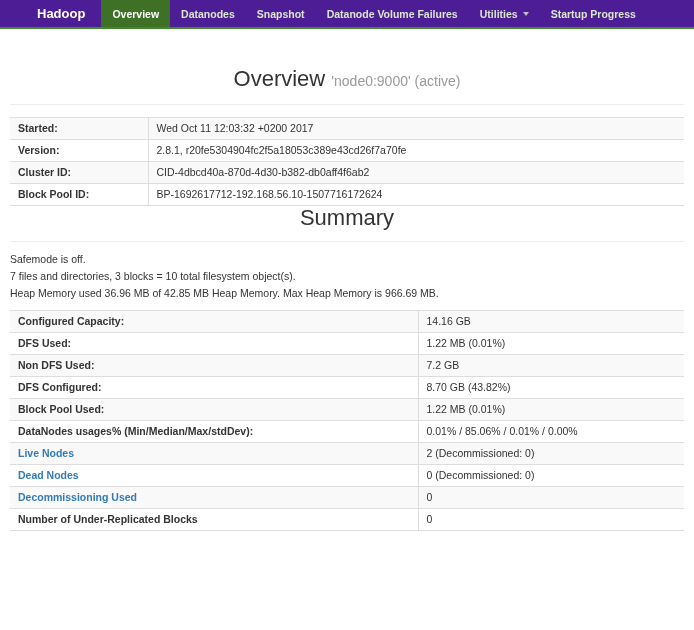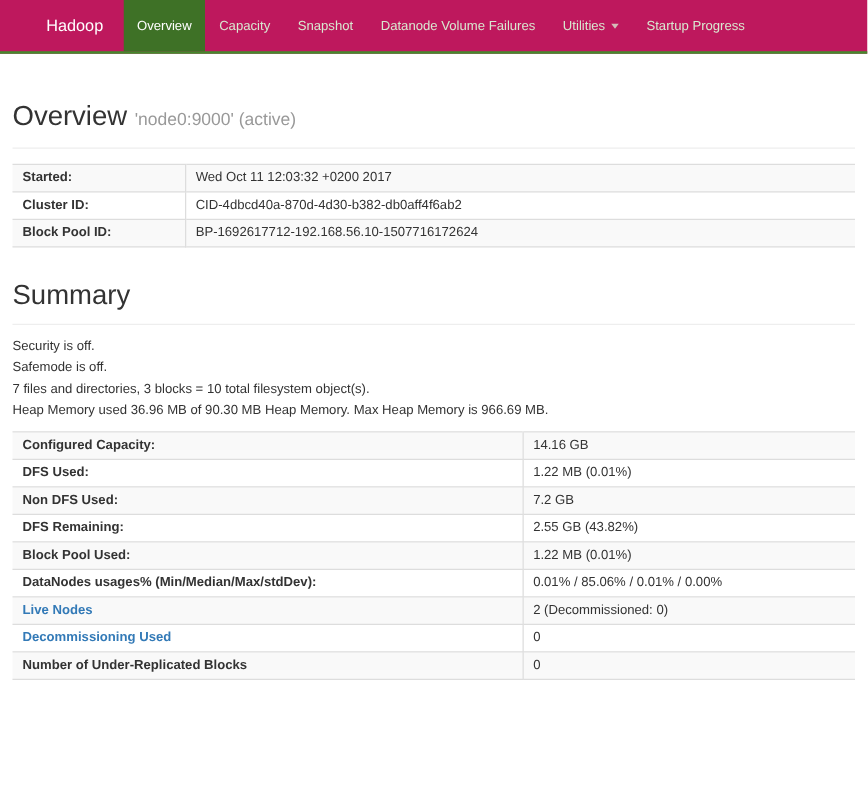--- a/index.html
+++ b/index.html
@@ -6,25 +6,26 @@
   html, body { margin: 0; padding: 0; }
   body {
     width: 694px; height: 630px; overflow: hidden;
     background: #fff; color: #333;
     font-family: "Liberation Sans", sans-serif;
     font-size: 10.5px;
   }
 
   
   .navbar {
-    height: 43px;
-    background: #be185d;
+    height: 29px;
+    background: #4c1d95;
     border-bottom: 2px solid #44892c;
     display: flex;
     align-items: stretch;
+    font-weight: bold;
   }
   .navbar-brand {
     display: flex; align-items: center;
     margin-left: 37px; padding: 0 16px 0 0;
     color: #fff; font-size: 13px;
     text-decoration: none; cursor: pointer;
   }
   .nav-item {
     display: flex; align-items: center;
     padding: 0 11px;
@@ -38,23 +39,23 @@
     width: 0; height: 0;
     border-left: 3.5px solid transparent;
     border-right: 3.5px solid transparent;
     border-top: 4px solid currentColor;
     opacity: .8;
   }
 
   
   .container { padding: 0 10px; }
 
-  .page-header { border-bottom: 1px solid #eee; padding-bottom: 11px; }
+  .page-header { border-bottom: 1px solid #eee; padding-bottom: 11px; text-align: center; }
   .page-header.first { margin-top: 38px; }
-  .page-header.second { margin-top: 26px; }
+  .page-header.second { }
   h1 {
     margin: 0; font-weight: normal;
     font-size: 22px; line-height: 24px; color: #333;
   }
   h1 .subtitle { font-size: 14px; color: #999; font-weight: normal; }
 
   table {
     width: 100%;
     border-collapse: collapse;
     border-top: 1px solid #ddd;
@@ -84,21 +85,21 @@
 <nav class="navbar">
   <a class="navbar-brand">Hadoop</a>
   <div style="display:flex">
 
       <a class="nav-item active">
         <span>Overview</span>
 
       </a>
 
       <a class="nav-item">
-        <span>Capacity</span>
+        <span>Datanodes</span>
 
       </a>
 
       <a class="nav-item">
         <span>Snapshot</span>
 
       </a>
 
       <a class="nav-item">
         <span>Datanode Volume Failures</span>
@@ -127,20 +128,24 @@
   </div>
 
   <table class="info-table">
     <tbody>
 
         <tr>
           <th>Started:</th>
           <td>Wed Oct 11 12:03:32 +0200 2017</td>
         </tr>
 
+        <tr>
+          <th>Version:</th>
+          <td>2.8.1, r20fe5304904fc2f5a18053c389e43cd26f7a70fe</td>
+        </tr>
 
 
         <tr>
           <th>Cluster ID:</th>
           <td>CID-4dbcd40a-870d-4d30-b382-db0aff4f6ab2</td>
         </tr>
 
         <tr>
           <th>Block Pool ID:</th>
           <td>BP-1692617712-192.168.56.10-1507716172624</td>
@@ -149,27 +154,26 @@
   </table>
 
   <div class="page-header second">
     <h1>
       <span>Summary</span>
     </h1>
   </div>
 
   <div class="summary-lines">
 
-      <p>Security is off.</p>
 
       <p>Safemode is off.</p>
 
       <p>7 files and directories, 3 blocks = 10 total filesystem object(s).</p>
 
-      <p>Heap Memory used 36.96 MB of 90.30 MB Heap Memory. Max Heap Memory is 966.69 MB.</p>
+      <p>Heap Memory used 36.96 MB of 42.85 MB Heap Memory. Max Heap Memory is 966.69 MB.</p>
 
     </div>
 
   <table class="summary-table">
     <tbody>
 
         <tr>
           <th>
             
             <span>Configured Capacity:</span>
@@ -189,23 +193,23 @@
           <th>
             
             <span>Non DFS Used:</span>
           </th>
           <td>7.2 GB</td>
         </tr>
 
         <tr>
           <th>
             
-            <span>DFS Remaining:</span>
-          </th>
-          <td>2.55 GB (43.82%)</td>
+            <span>DFS Configured:</span>
+          </th>
+          <td>8.70 GB (43.82%)</td>
         </tr>
 
         <tr>
           <th>
             
             <span>Block Pool Used:</span>
           </th>
           <td>1.22 MB (0.01%)</td>
         </tr>
 
@@ -218,20 +222,27 @@
         </tr>
 
         <tr>
           <th>
             <a class="cell-link">Live Nodes</a>
             
           </th>
           <td>2 (Decommissioned: 0)</td>
         </tr>
 
+        <tr>
+          <th>
+            <a class="cell-link">Dead Nodes</a>
+            
+          </th>
+          <td>0 (Decommissioned: 0)</td>
+        </tr>
 
         <tr>
           <th>
             <a class="cell-link">Decommissioning Used</a>
             
           </th>
           <td>0</td>
         </tr>
 
 

